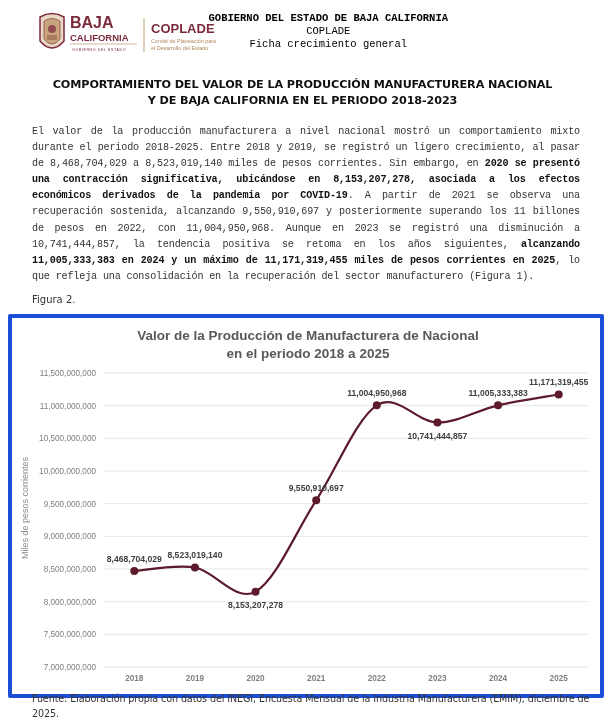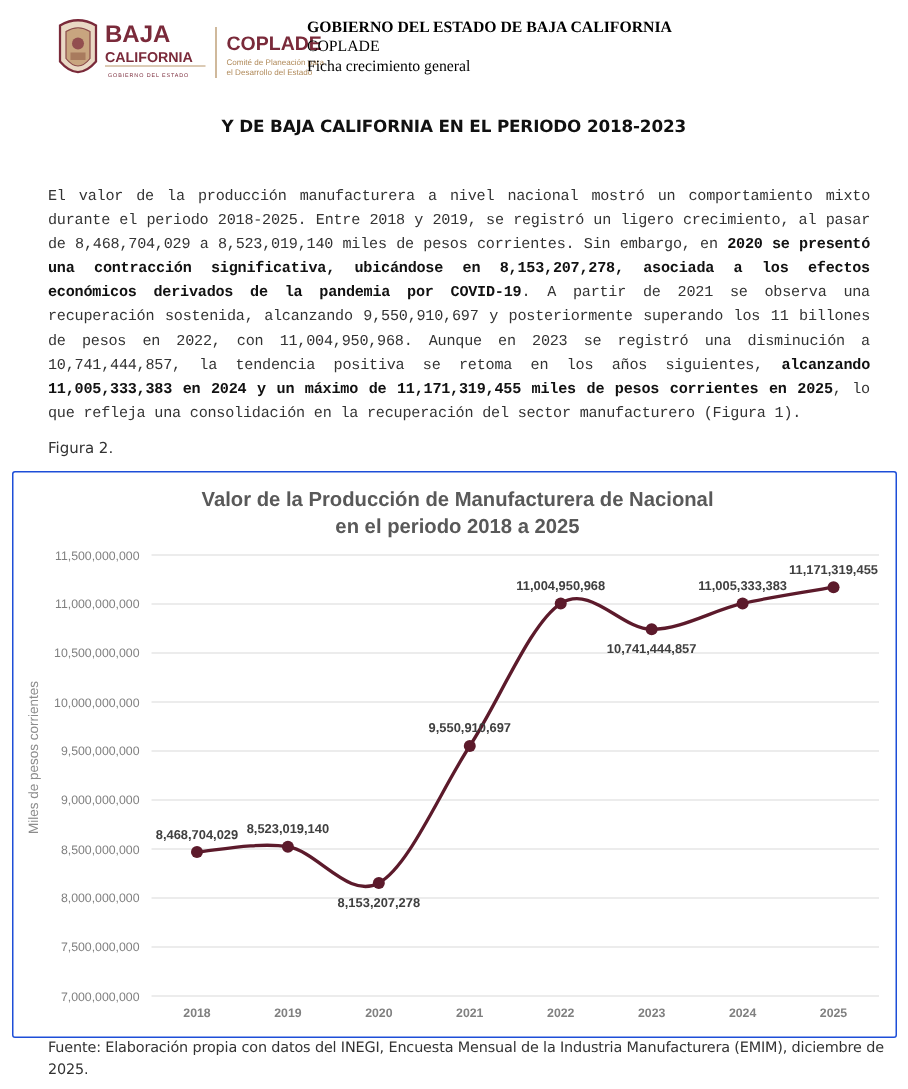--- a/index.html
+++ b/index.html
@@ -1,25 +1,25 @@
 <!DOCTYPE html>
 <html><head>
 <meta charset="utf-8">
 <style>
   html, body { margin: 0; padding: 0; background: #ffffff; }
   body { width: 605px; height: 726px; position: relative; overflow: hidden; font-family: "DejaVu Sans", sans-serif; color: #222; }
   .header { position: absolute; left: 0; top: 0; width: 480px; height: 64px; }
   .logo { position: absolute; left: 36px; top: 11px; width: 230px; height: 46px; }
-  .gov { position: absolute; right: 32px; top: 12px; text-align: left; font-family: Liberation Serif, serif; font-size: 10.5px; line-height: 13px; color: #000; }
+  .gov { position: absolute; right: 32px; top: 12px; text-align: center; font-family: Liberation Mono, monospace; font-size: 10.5px; line-height: 13px; color: #000; }
   .gov .g1 { font-weight: bold; font-size: 10.5px; }
   .title { position: absolute; left: 0; top: 77px; width: 605px; text-align: center; font-family: "DejaVu Sans", sans-serif; font-weight: bold; font-size: 11.2px; line-height: 16px; color: #111; letter-spacing: -0.1px; }
   .para { position: absolute; left: 32px; top: 124px; width: 548px; font-family: Liberation Mono, monospace; font-size: 10.1px; line-height: 16.1px; text-align: justify; color: #333; letter-spacing: -0.15px; }
   .para b { color: #111; }
   .fig { position: absolute; left: 32px; top: 294px; font-size: 10px; color: #333; }
-  .chartbox { position: absolute; left: 8px; top: 314px; width: 588px; height: 376px; border: 1px solid #1d4ed8; border-radius: 2px; background: #fff; }
+  .chartbox { position: absolute; left: 8px; top: 314px; width: 588px; height: 376px; border: 4px solid #1d4ed8; border-radius: 2px; background: #fff; }
   .source { position: absolute; left: 32px; top: 691px; width: 560px; font-size: 9.6px; line-height: 15px; color: #333; letter-spacing: -0.1px; }
   svg text { font-family: "Liberation Sans", sans-serif; }
 </style>
 </head>
 <body>
 
 <div class="header">
   <svg class="logo" viewBox="0 0 230 46">
     <g>
       <path d="M4 6 Q16 -1 28 6 L28 30 Q16 44 4 30 Z" fill="#e9d8c4" stroke="#7a2a3a" stroke-width="1.5"></path>
@@ -37,20 +37,21 @@
     <text x="115" y="39" font-family="DejaVu Sans, sans-serif" font-size="5.4" fill="#b08a5a">el Desarrollo del Estado</text>
   </svg>
   <div class="gov">
     <div class="g1">GOBIERNO DEL ESTADO DE BAJA CALIFORNIA</div>
     <div>COPLADE</div>
     <div>Ficha crecimiento general</div>
   </div>
 </div>
 
 <div class="title">
+  <div>COMPORTAMIENTO DEL VALOR DE LA PRODUCCIÓN MANUFACTURERA NACIONAL</div>
   <div>Y DE BAJA CALIFORNIA EN EL PERIODO 2018-2023</div>
 </div>
 
 <div class="para" id="para"><span>El valor de la producción manufacturera a nivel nacional mostró un comportamiento mixto durante el periodo 2018-2025. Entre 2018 y 2019, se registró un ligero crecimiento, al pasar de 8,468,704,029 a 8,523,019,140 miles de pesos corrientes. Sin embargo, en </span><b>2020 se presentó una contracción significativa, ubicándose en 8,153,207,278, asociada a los efectos económicos derivados de la pandemia por COVID-19</b><span>. A partir de 2021 se observa una recuperación sostenida, alcanzando 9,550,910,697 y posteriormente superando los 11 billones de pesos en 2022, con 11,004,950,968. Aunque en 2023 se registró una disminución a 10,741,444,857, la tendencia positiva se retoma en los años siguientes, </span><b>alcanzando 11,005,333,383 en 2024 y un máximo de 11,171,319,455 miles de pesos corrientes en 2025</b><span>, lo que refleja una consolidación en la recuperación del sector manufacturero (Figura 1).</span></div>
 
 <div class="fig">Figura 2.</div>
 
 <div class="chartbox">
   <svg id="chart" width="588" height="376" viewBox="0 0 588 376">
     <text x="296" y="22" text-anchor="middle" font-size="13.5" font-weight="bold" fill="#595959">Valor de la Producción de Manufacturera de Nacional</text>

